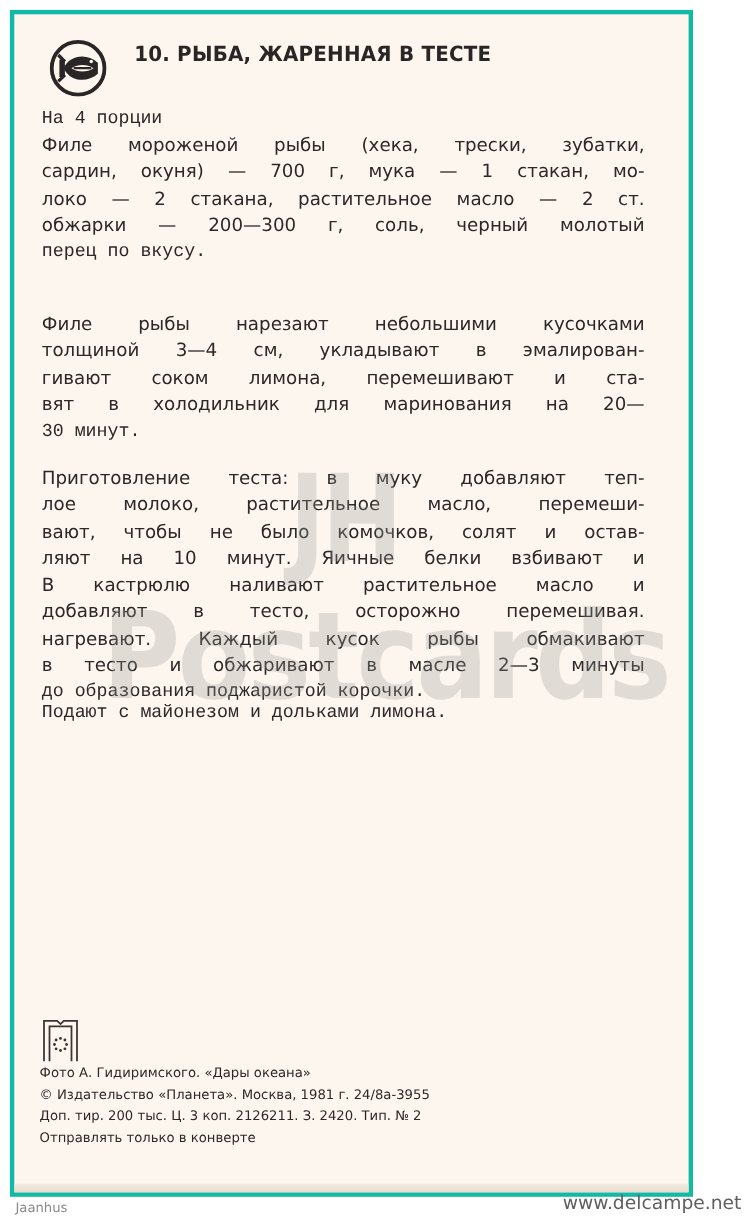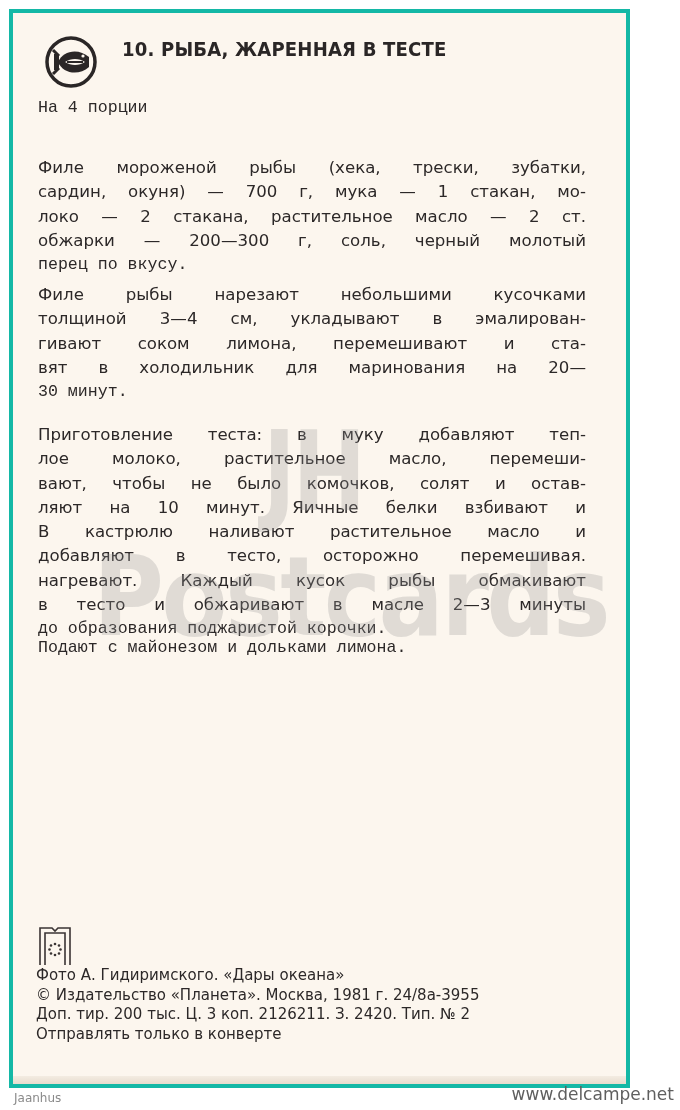--- a/index.html
+++ b/index.html
@@ -67,39 +67,39 @@
       text-align: justify;
       text-align-last: justify;
       white-space: nowrap;
       height: 24.3px;
     }
     .text .line.last {
       text-align-last: left;
       font-family: Liberation Mono, monospace;
     }
     .servings { top: 83px; }
-    .ingredients { top: 107px; margin-top: 36px; }
+    .ingredients { top: 107px; }
     .para1 { top: 270px; }
     .para2 { top: 410px; }
     .para3 { top: 623px; }
 
     .publisher-logo {
       position: absolute;
       left: 24px;
       top: 912px;
       width: 36px;
       height: 40px;
     }
     .credits {
       position: absolute;
       left: 23px;
       top: 953px;
       color: #2c2828;
       font-family: "DejaVu Sans", sans-serif;
-      font-size: 15px;
+      font-size: 12px;
       line-height: 19.5px;
       white-space: nowrap;
     }
     .credits span { display: block; }
 
     .watermark {
       position: absolute;
       color: rgba(150, 150, 150, 0.28);
       font-family: "DejaVu Sans", sans-serif;
       font-weight: bold;

